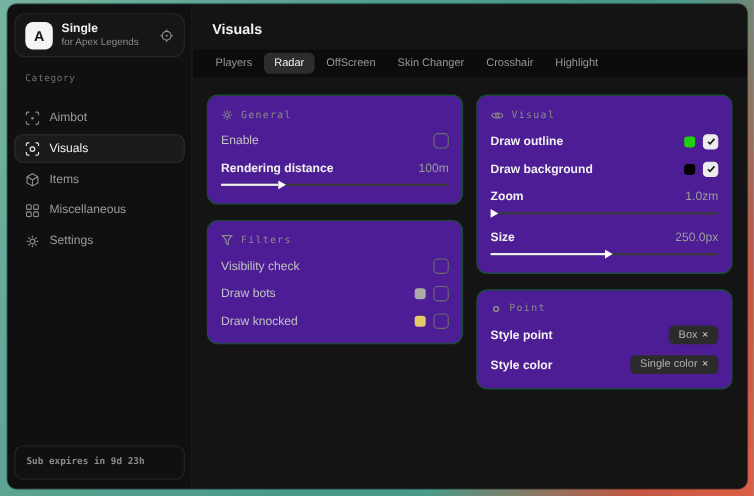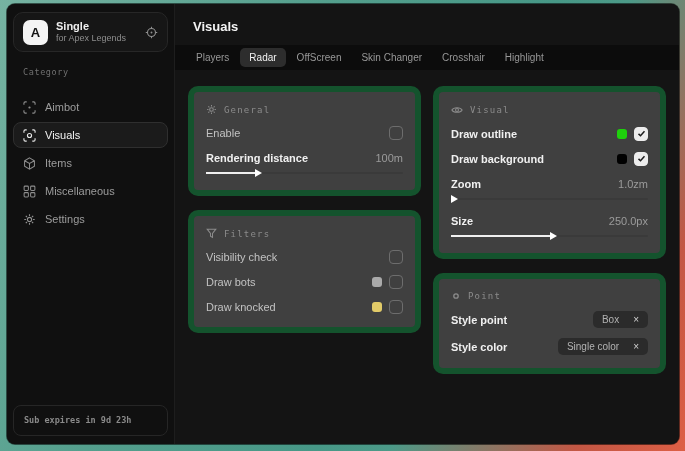--- a/index.html
+++ b/index.html
@@ -35,21 +35,21 @@
 
   
   .main { flex:1; min-width:0; background:#141414; display:flex; flex-direction:column; }
   .main-header { padding:15px 0 11px 18px; font-size:13px; font-weight:bold; color:#f3f3f3; }
   .tabbar { background:#0c0c0c; display:flex; align-items:center; gap:2px; padding:3px 0 3px 12px; }
   .tab { font-size:10px; color:#989898; padding:4px 9px; border-radius:5px; cursor:default; white-space:nowrap; }
   .tab.selected { background:#2d2d2d; color:#f2f2f2; }
 
   .content { flex:1; display:flex; gap:12px; padding:16px 13px; align-items:flex-start; }
   .col { flex:1; min-width:0; display:flex; flex-direction:column; gap:14px; }
-  .panel { border:6px solid #14532d; background:#404040; border-radius:10px; padding:9px 12px 13px; }
+  .panel { border:1px solid #14532d; background:#4c1d95; border-radius:10px; padding:9px 12px 13px; }
   .panel-title { display:flex; align-items:center; gap:7px; margin:3px 0 3px;
                  font-family:"DejaVu Sans Mono",monospace; font-size:9px; letter-spacing:1.2px; color:#8b8b8b; }
   .panel-title .icon { display:flex; color:#8b8b8b; }
 
   .row { display:flex; align-items:center; margin-top:10px; min-height:15px; }
   .label { font-size:11px; color:#c2c2c2; }
   .label.strong { color:#f0f0f0; font-weight:bold; }
   .right { margin-left:auto; display:flex; align-items:center; gap:7px; }
   .value { font-size:11px; color:#9b9b9b;margin-left:32px; }
 
@@ -61,21 +61,21 @@
   .swatch { width:10px; height:10px; border-radius:3px; flex-shrink:0; }
 
   .slider { position:relative; height:8px; margin-top:4px; cursor:default; }
   .slider .track { position:absolute; left:0; right:0; top:3px; height:2px; background:#3a3a3a; border-radius:1px; }
   .slider .fill  { position:absolute; left:0; top:3px; height:2px; background:#f0f0f0; }
   .slider .thumb { position:absolute; right:-7px; top:-3px; width:0; height:0;
                    border-top:4px solid transparent; border-bottom:4px solid transparent;
                    border-left:7px solid #ffffff; }
 
   .tag { background:#2b2b2b; border-radius:5px; padding:3px 9px; display:flex; align-items:flex-end;
-         gap:14px; font-size:10px; color:#b2b2b2; cursor:default; }
+         gap:4px; font-size:10px; color:#b2b2b2; cursor:default; }
   .tag .x { color:#d2d2d2; font-size:10px; line-height:1; cursor:default; }
 </style>
 </head>
 <body>
 
 <div class="stage">
   <div class="window">
 
     <div class="sidebar">
       <div class="sb-header">

